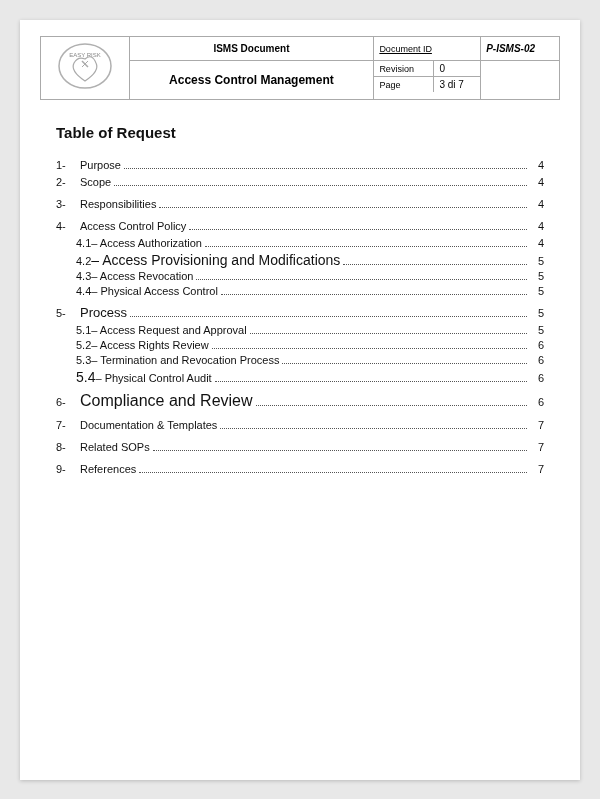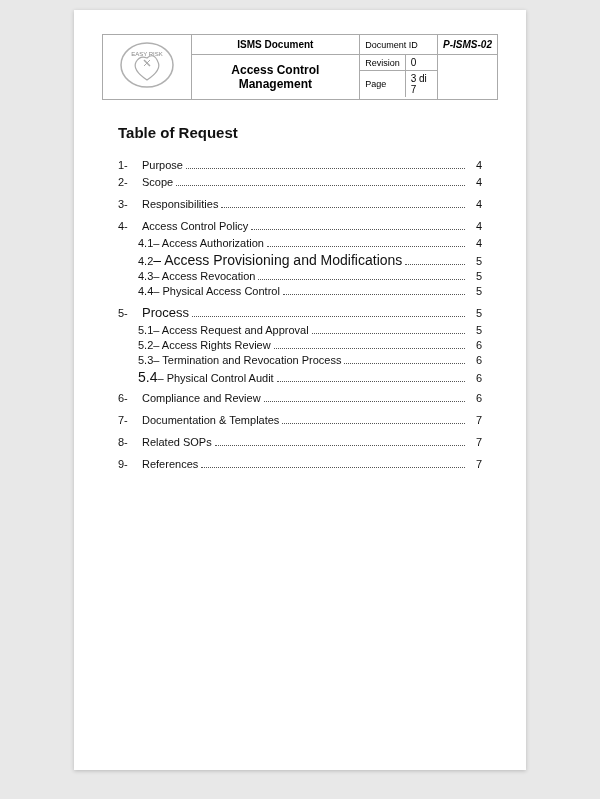--- a/index.html
+++ b/index.html
@@ -11,25 +11,25 @@
     body {
       background: #e8e8e8;
       display: flex;
       justify-content: center;
       align-items: flex-start;
       min-height: 799px;
       font-family: Arial, sans-serif;
     }
 
     .page {
-      width: 452px;
+      width: 560px;
       min-height: 760px;
       background: #ffffff;
-      margin: 10px auto;
-      padding: 8px;
+      margin: 20px auto;
+      padding: 0;
       box-shadow: 0 1px 4px rgba(0,0,0,0.2);
     }
 
     
     .content {
       padding: 24px 36px 24px 36px;
     }
 
     .toc-title {
       font-size: 15px;
@@ -68,21 +68,21 @@
           
           <svg width="58" height="50" viewBox="0 0 58 50">
             <ellipse cx="29" cy="25" rx="26" ry="22" fill="none" stroke="#b0b0b0" stroke-width="1.5"></ellipse>
             <text x="29" y="16" text-anchor="middle" font-size="6" fill="#888" font-family="Arial">EASY RISK</text>
             <path d="M18 22 Q22 15 29 18 Q36 12 40 22 Q44 30 29 40 Q14 30 18 22Z" fill="none" stroke="#aaa" stroke-width="1.2"></path>
             <line x1="26" y1="20" x2="32" y2="26" stroke="#aaa" stroke-width="1.5"></line>
             <line x1="32" y1="20" x2="26" y2="26" stroke="#aaa" stroke-width="1"></line>
           </svg>
         </td>
         <td style="text-align:center; font-weight:bold; font-size:10px; border-bottom:1px solid #aaa; border-right:1px solid #aaa; padding:4px 8px;">ISMS Document</td>
-        <td style="font-size:9px; border-bottom:1px solid #aaa; border-right:1px solid #aaa; padding:2px 5px;">Document ID</td>
+        <td style="font-size:9px; border-bottom:1px solid #aaa; border-right:1px solid #aaa; padding:2px 5px;text-decoration:underline;">Document ID</td>
         <td style="font-size:10px; font-weight:bold; border-bottom:1px solid #aaa; padding:2px 5px; white-space:nowrap;font-style:italic;">P-ISMS-02</td>
       </tr>
       <tr>
         <td style="text-align:center; font-weight:bold; font-size:12px; border-right:1px solid #aaa; padding:8px 10px; vertical-align:middle;">Access Control Management</td>
         <td style="vertical-align:top; border-right:1px solid #aaa; padding:0;">
           <table style="width:100%; border-collapse:collapse; height:100%;">
             <tbody>
                   <tr>
               <td style="font-size:9px; border-bottom:1px solid #aaa; border-right:1px solid #aaa; padding:2px 5px;">Revision</td>
               <td style="font-size:10px; border-bottom:1px solid #aaa; padding:2px 5px;">0</td>
@@ -181,21 +181,21 @@
         </li>
         <li class="toc-item sub">
           <span style="min-width: 12px; font-size: 14px; flex-shrink: 0; text-align: right;">5.4</span>
           <span style="font-size: 11px; white-space: nowrap;">– Physical Control Audit</span>
           <span style="flex: 1 1 0%; border-bottom: 1px dotted rgb(85, 85, 85); margin: 0px 3px 3px; min-width: 10px;"></span>
           <span style="font-size: 11px; min-width: 14px; text-align: right;">6</span>
         </li>
         <li style="height: 5px;"></li>
         <li class="toc-item">
           <span style="min-width: 24px; font-size: 11px; flex-shrink: 0;">6-</span>
-          <span style="font-size: 11px; white-space: nowrap;">Compliance and Review</span>
+          <span style="font-size: 16px; white-space: nowrap;">Compliance and Review</span>
           <span style="flex: 1 1 0%; border-bottom: 1px dotted rgb(85, 85, 85); margin: 0px 3px 3px; min-width: 10px;"></span>
           <span style="font-size: 11px; min-width: 14px; text-align: right;">6</span>
         </li>
         <li style="height: 5px;"></li>
         <li class="toc-item">
           <span style="min-width: 24px; font-size: 11px; flex-shrink: 0;">7-</span>
           <span style="font-size: 11px; white-space: nowrap;">Documentation &amp; Templates</span>
           <span style="flex: 1 1 0%; border-bottom: 1px dotted rgb(85, 85, 85); margin: 0px 3px 3px; min-width: 10px;"></span>
           <span style="font-size: 11px; min-width: 14px; text-align: right;">7</span>
         </li>

